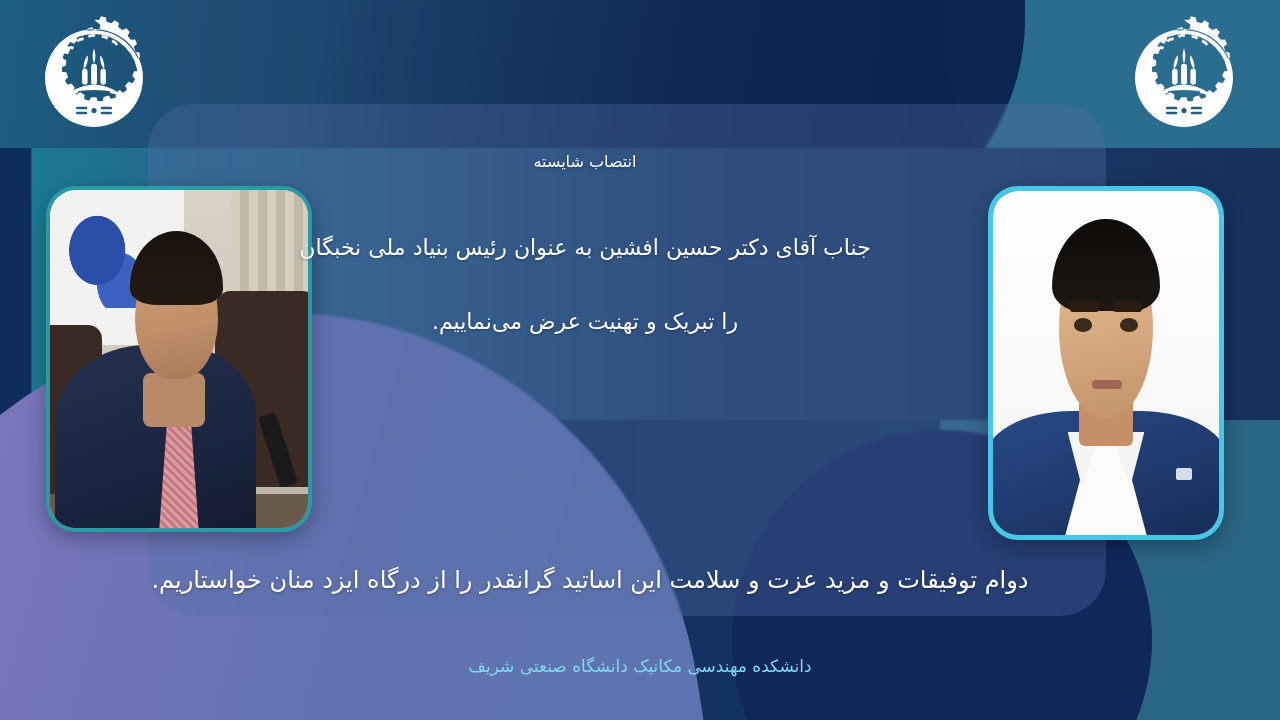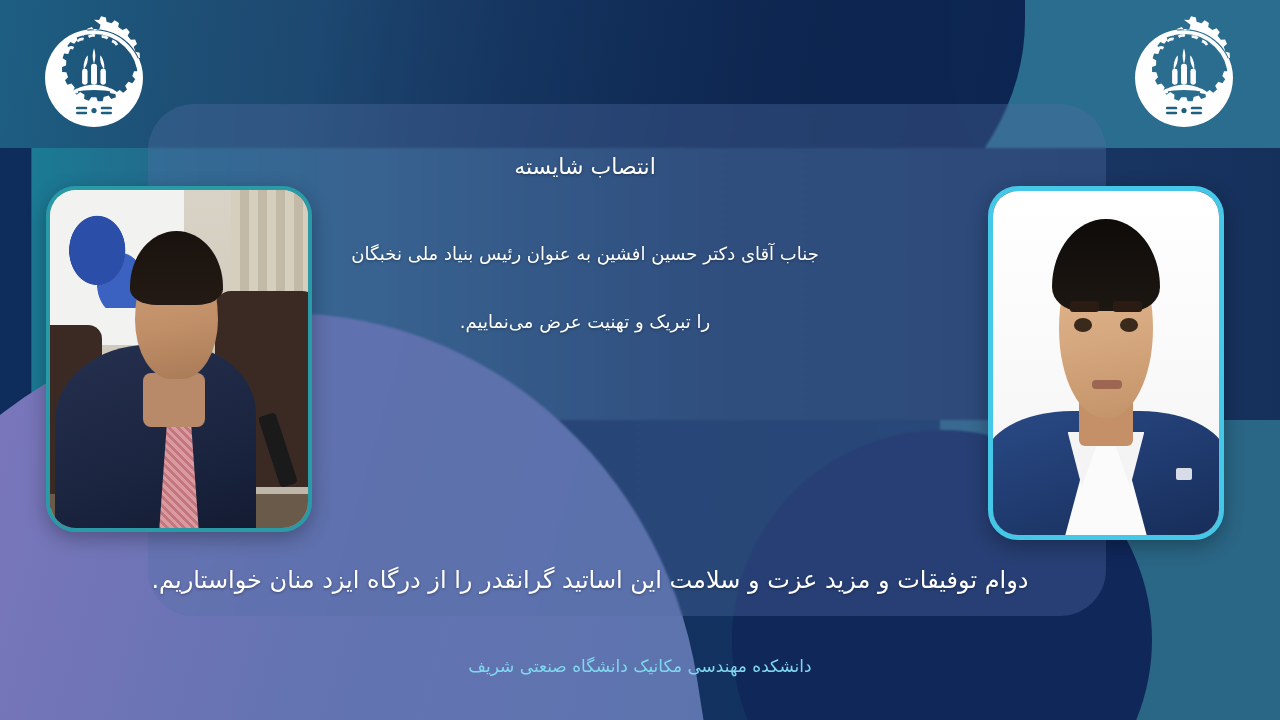--- a/index.html
+++ b/index.html
@@ -142,26 +142,26 @@
   .rp-eyeL{left:36%;}.rp-eyeR{right:36%;}
   .rp-mouth{position:absolute;left:44%;top:55%;width:13%;height:2.6%;background:#9c6653;border-radius:4px;}
 
   
   .content{
     position:absolute;left:200px;top:150px;width:770px;
     text-align:center;color:#ffffff;direction:rtl;
     font-family:"DejaVu Sans","Liberation Sans",sans-serif;
   }
   .line{
-    font-size:18px;line-height:1.55;color:#ffffff;
+    font-size:22px;line-height:1.55;color:#ffffff;
     margin:0 0 40px 0;white-space:nowrap;
     text-shadow:0 1px 3px rgba(0,0,0,0.35);
   }
-  .line.headline{font-size:22px;margin-bottom:56px;}
-  .line.small{font-size:18px;margin-bottom:16px;}
+  .line.headline{font-size:16px;margin-bottom:56px;}
+  .line.small{font-size:22px;margin-bottom:16px;}
   .closing{
     position:absolute;left:120px;top:566px;width:940px;
     text-align:center;direction:rtl;color:#ffffff;
     font-size:24px;white-space:nowrap;
     text-shadow:0 1px 3px rgba(0,0,0,0.35);
   }
   .footer{
     position:absolute;left:0;top:656px;width:1280px;
     text-align:center;direction:rtl;color:#7fd8ee;
     font-size:17px;letter-spacing:0.3px;

